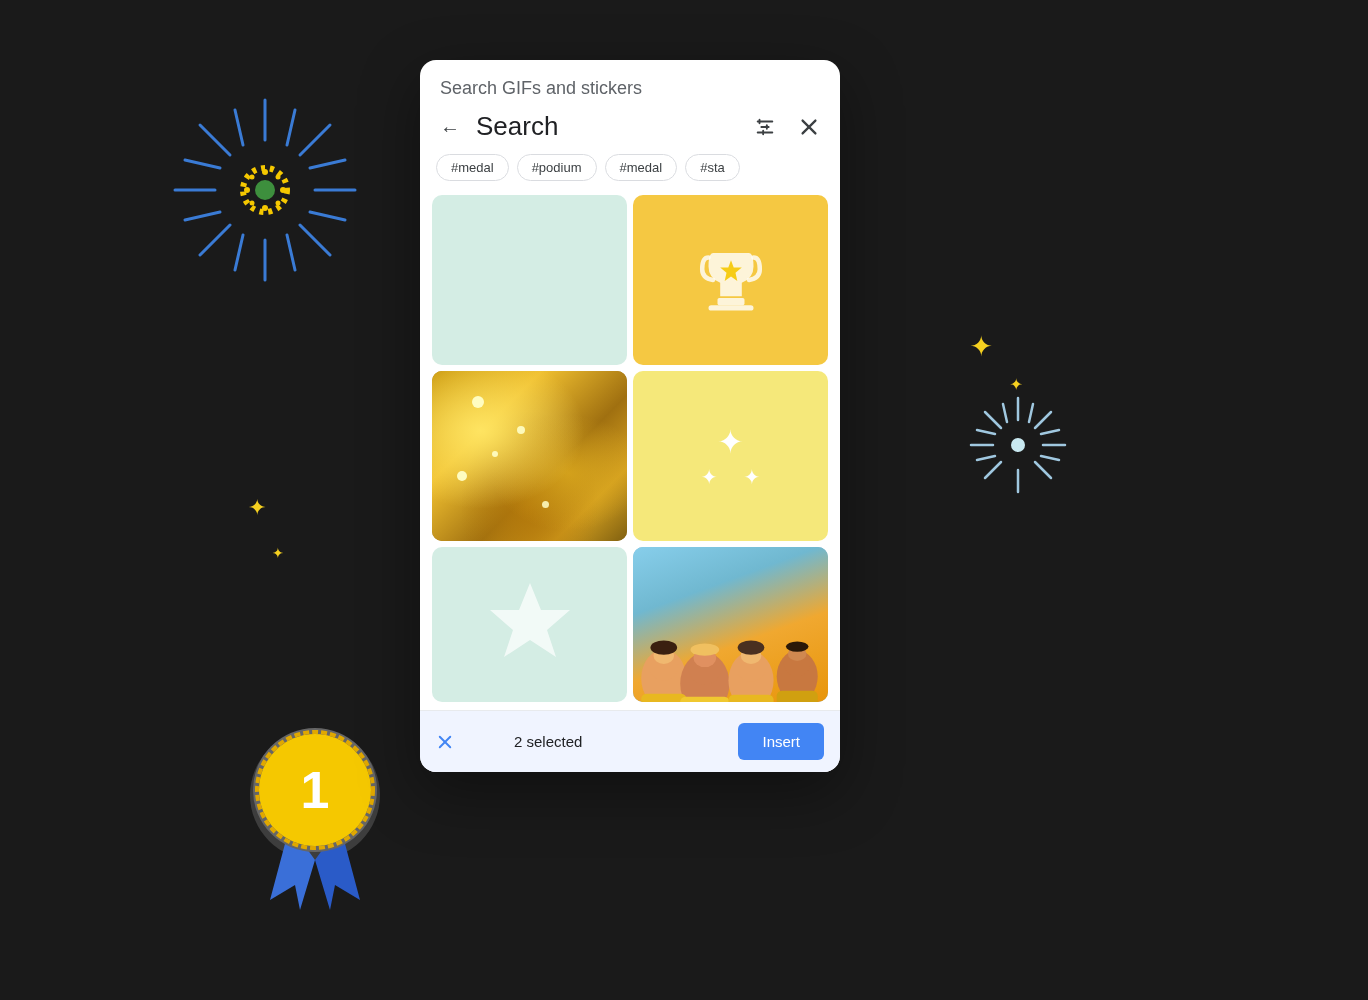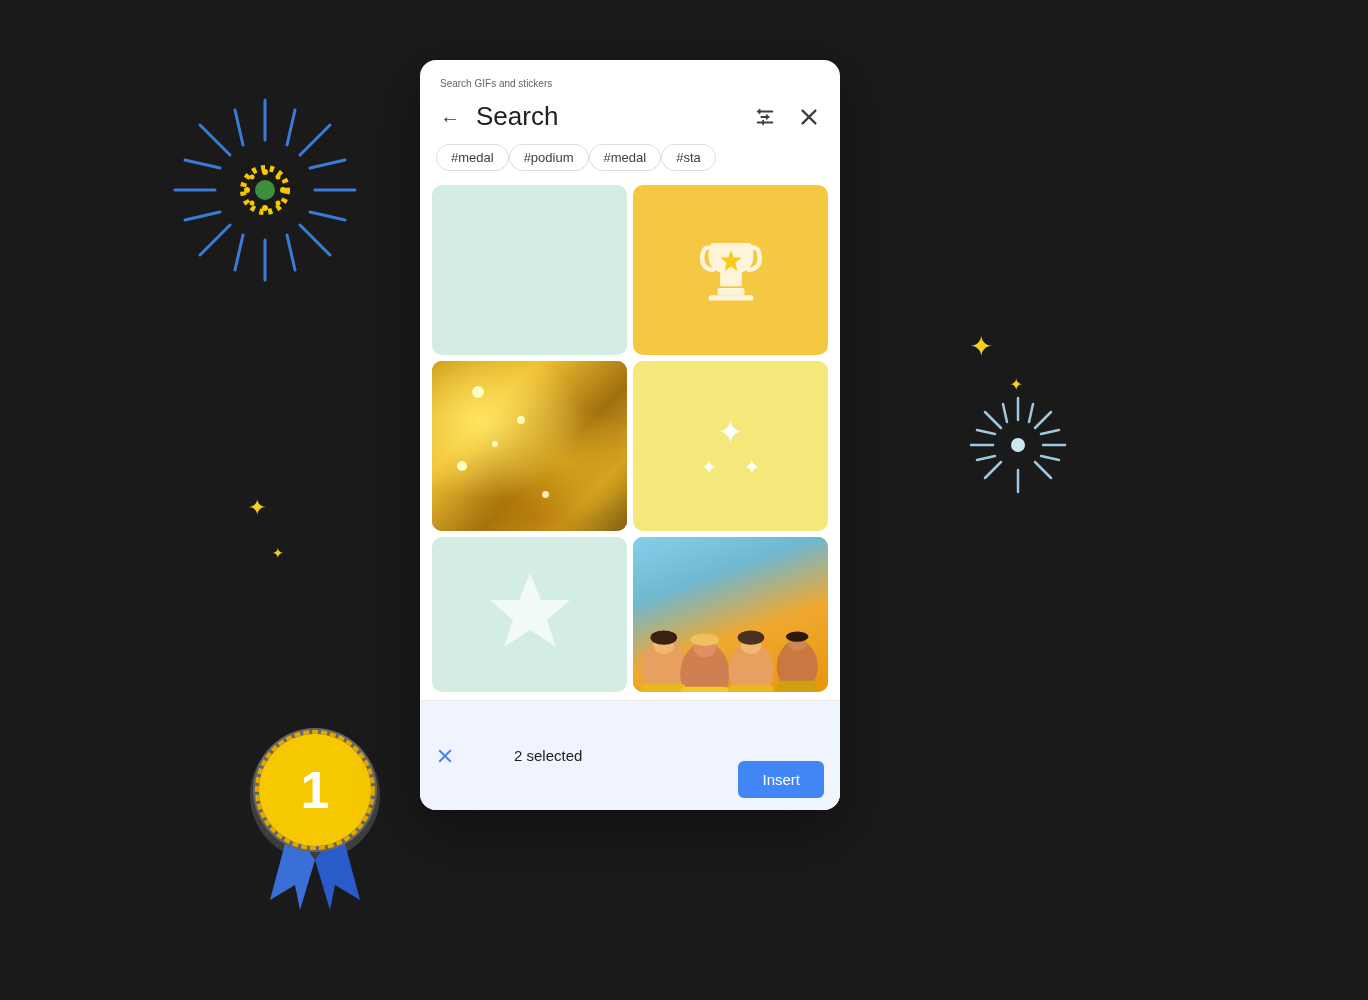--- a/index.html
+++ b/index.html
@@ -80,21 +80,21 @@
       border-radius: 16px;
       box-shadow: 0 20px 60px rgba(0,0,0,0.4);
       overflow: hidden;
       display: flex;
       flex-direction: column;
     }
 
     .dialog-header-label {
       padding: 18px 20px 8px 20px;
       color: #5f6368;
-      font-size: 10px;
+      font-size: 18px;
     }
 
     .dialog-search-row {
       display: flex;
       align-items: center;
       padding: 4px 16px 12px 16px;
       gap: 12px;
     }
 
     .back-btn {
@@ -133,20 +133,21 @@
       color: #3c4043;
       font-size: 22px;
       padding: 4px;
       display: flex;
       align-items: center;
     }
 
     
     .tags-row {
       display: flex;
+      gap: 8px;
       padding: 0 16px 14px 16px;
       overflow: hidden;
       align-items: flex-end;
     }
 
     .tag-chip {
       border: 1.5px solid #dadce0;
       border-radius: 20px;
       padding: 5px 14px;
       font-size: 13px;
@@ -281,21 +282,20 @@
 
     .insert-btn {
       background: #4285f4;
       color: white;
       border: none;
       border-radius: 6px;
       padding: 10px 24px;
       font-size: 15px;
       font-weight: 500;
       cursor: pointer;
-      margin-top: 48px;
     }
 
     
     .glitter {
       width: 100%;
       height: 100%;
       background: 
         radial-gradient(ellipse at 25% 35%, rgba(255,230,100,0.95) 0%, transparent 50%),
         radial-gradient(ellipse at 70% 60%, rgba(220,170,30,0.8) 0%, transparent 40%),
         radial-gradient(ellipse at 50% 80%, rgba(180,120,10,0.9) 0%, transparent 50%),

